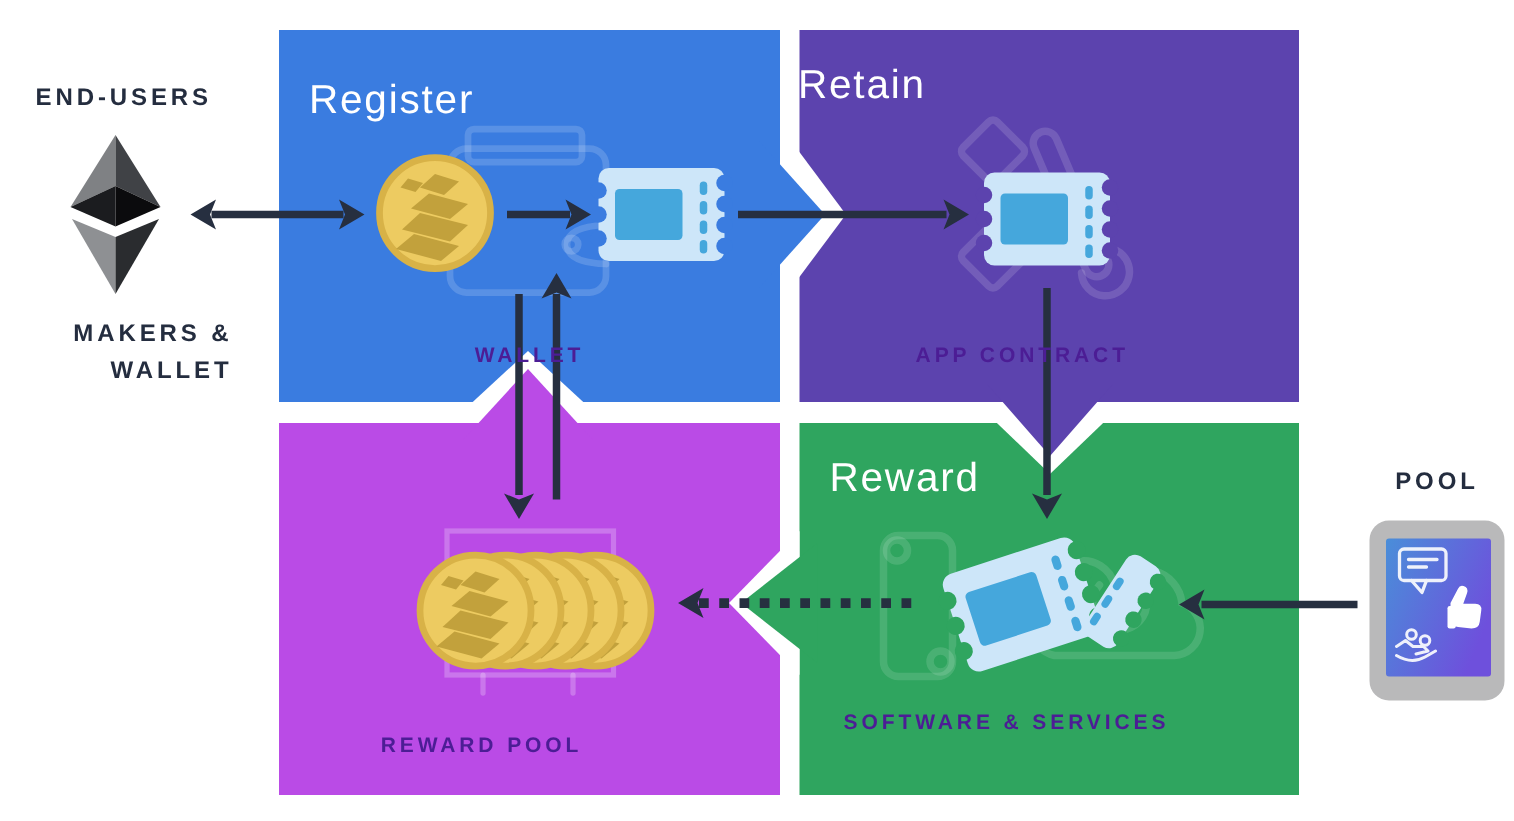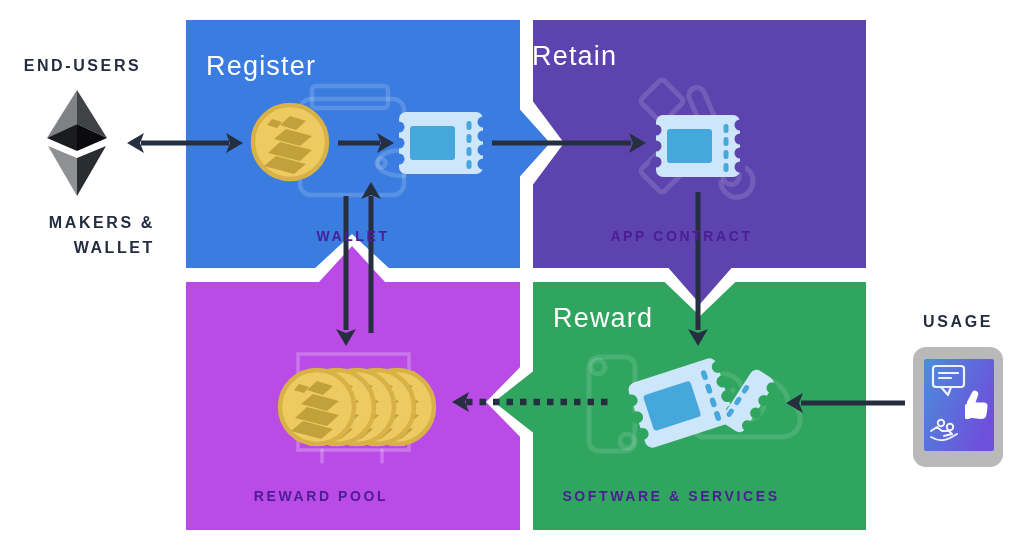--- a/index.html
+++ b/index.html
@@ -208,19 +208,19 @@
     </g>
   </svg>
 
   <div class="txt q-title" style="left:206px;top:51px;">Register</div>
   <div class="txt q-title" style="left:532px;top:41px;">Retain</div>
   <div class="txt q-title" style="left:553px;top:303px;">Reward</div>
 
   <div class="txt q-label" style="left:186px;top:228px;width:334px;">WALLET</div>
   <div class="txt q-label" style="left:533px;top:228px;width:297px;">APP CONTRACT</div>
   <div class="txt q-label" style="left:186px;top:488px;width:270px;">REWARD POOL</div>
-  <div class="txt q-label" style="left:533px;top:488px;width:276px;">SOFTWARE &amp; SERVICES</div>
+  <div class="txt q-label" style="left:533px;top:473px;width:276px;">SOFTWARE &amp; SERVICES</div>
 
   <div class="txt side-label" style="left:10px;top:53px;width:145px;">END-USERS</div>
   <div class="txt side-label" style="left:10px;top:210px;width:145px;text-align:right;"><span>MAKERS &amp;</span><br><span>WALLET</span></div>
-  <div class="txt side-label" style="left:913px;top:309px;width:90px;">USAGE</div>
+  <div class="txt side-label" style="left:913px;top:309px;width:90px;">POOL</div>
 
 </div>
 
 </body></html>

